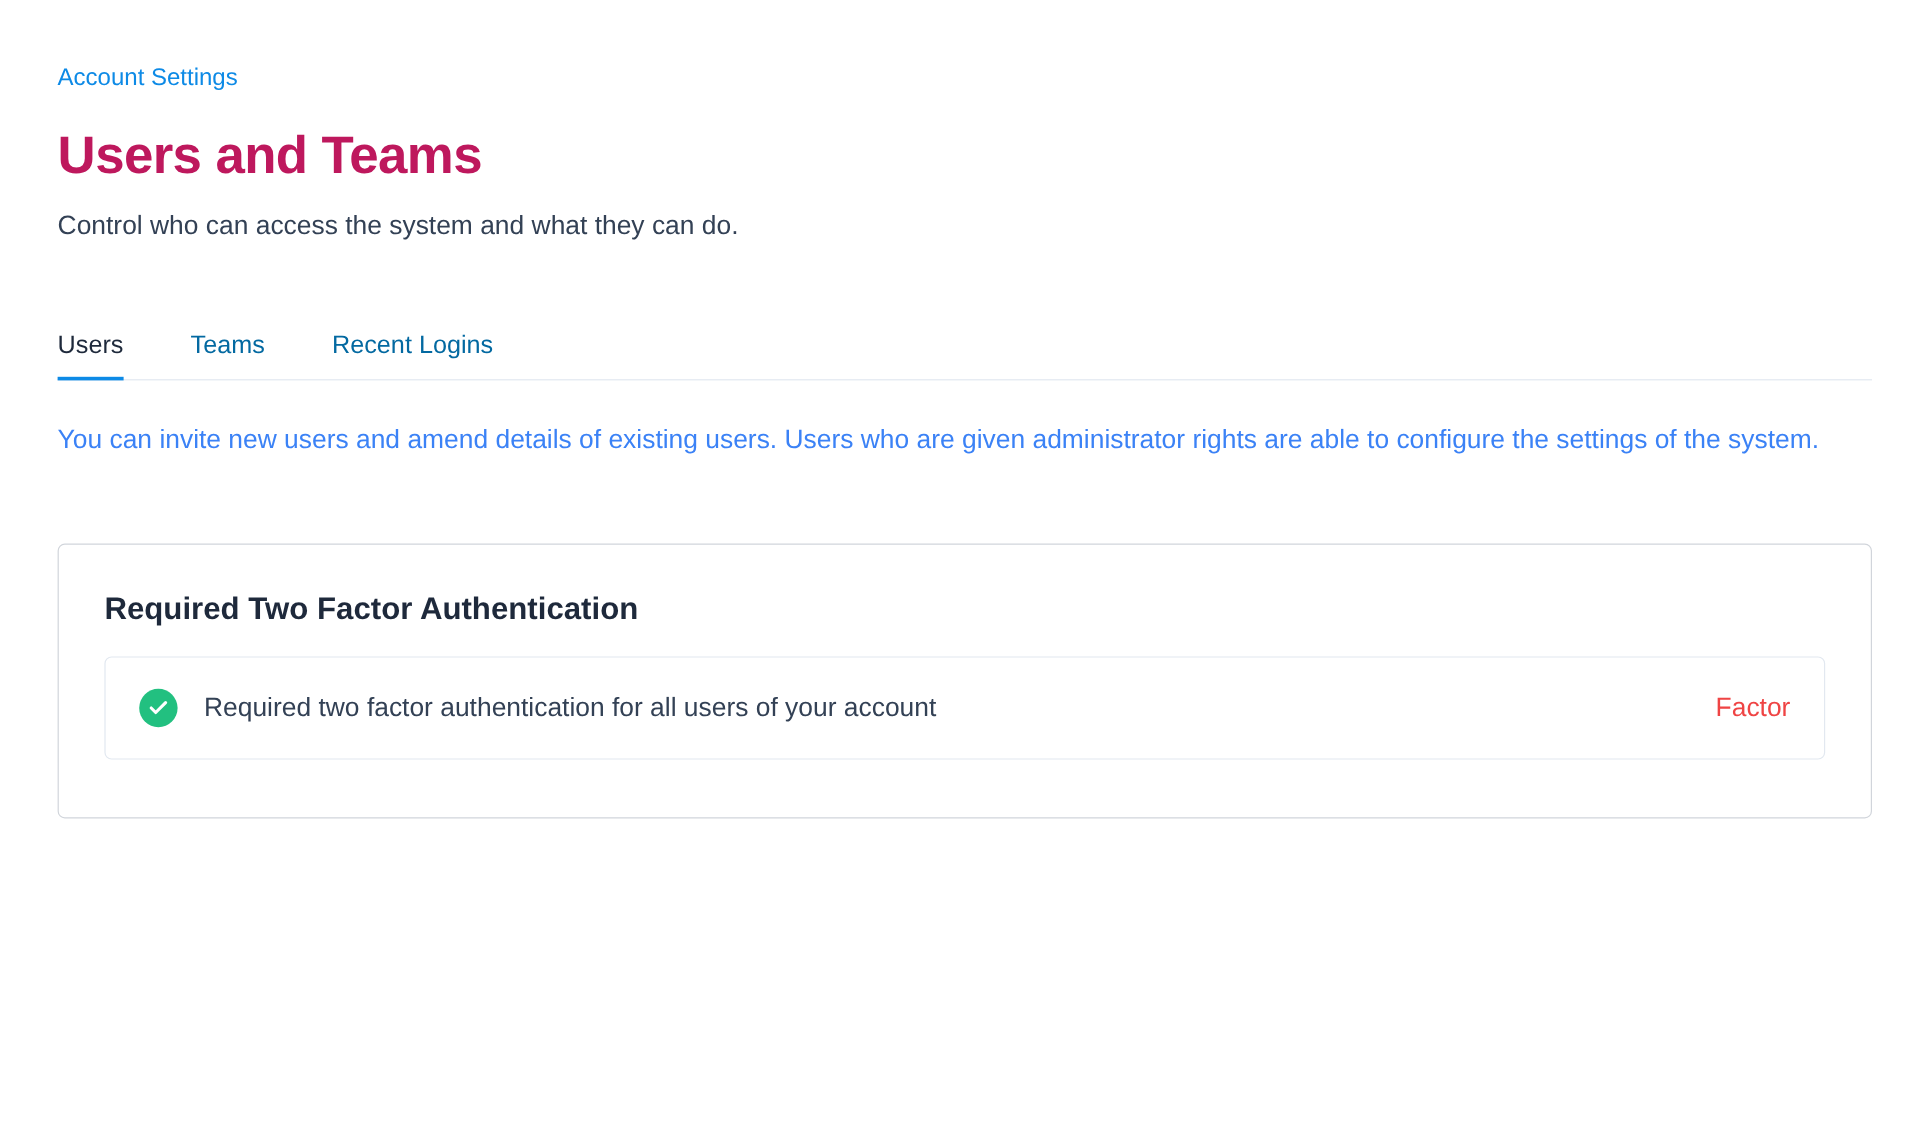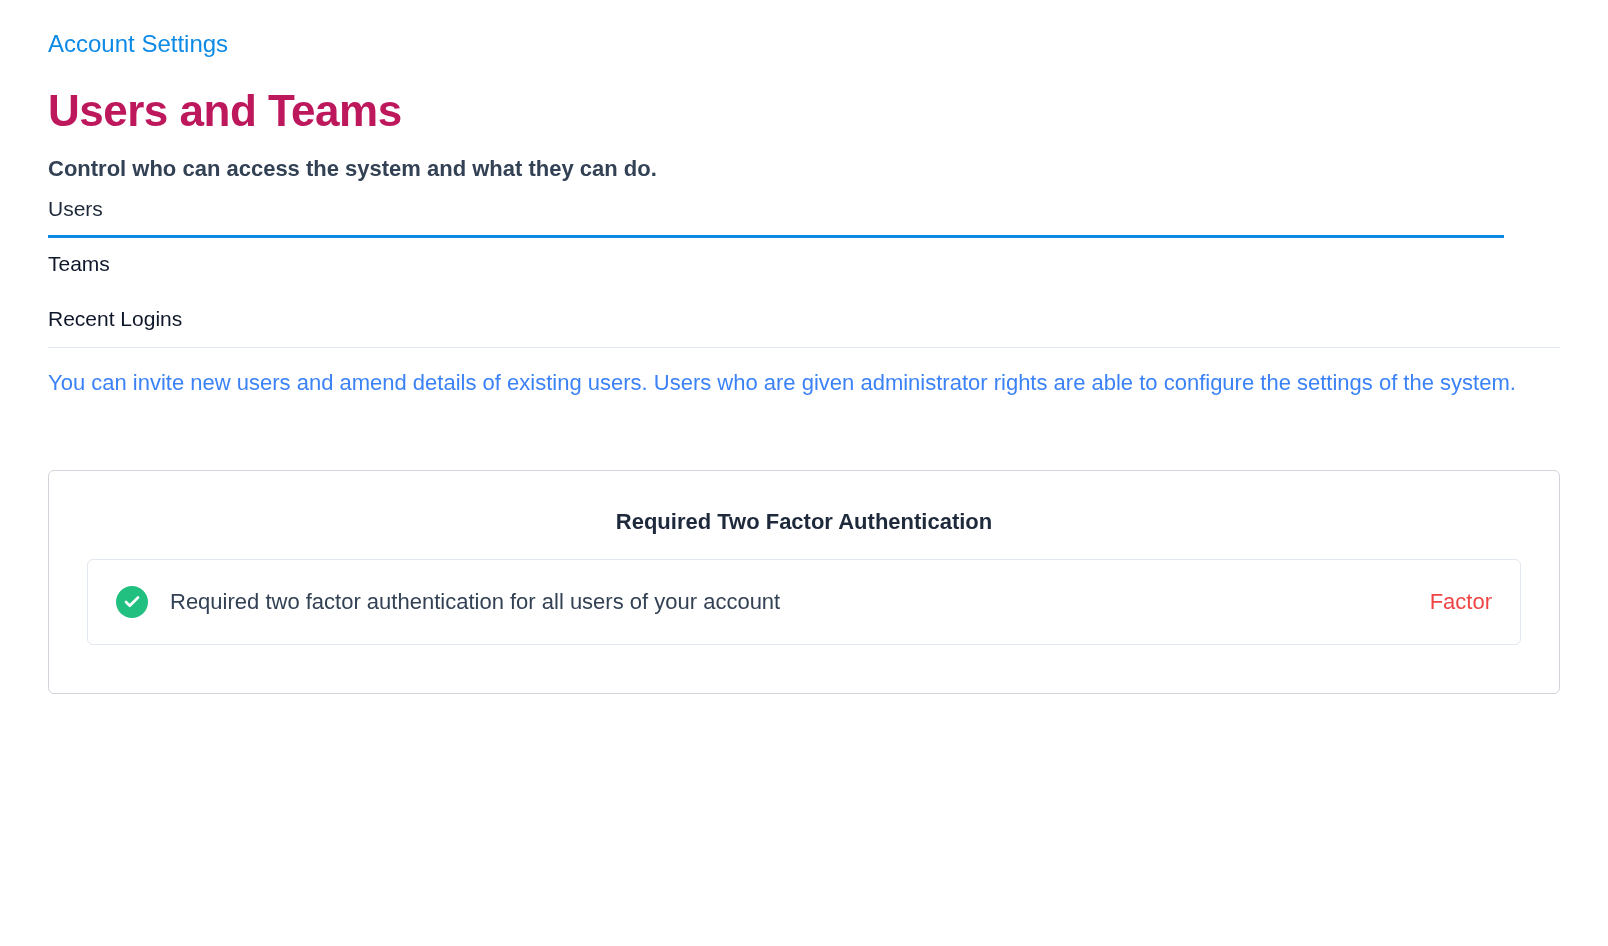--- a/index.html
+++ b/index.html
@@ -8,74 +8,73 @@
       box-sizing: border-box;
     }
     body {
       font-family: -apple-system, BlinkMacSystemFont, "Segoe UI", Helvetica, Arial, sans-serif;
       background: #ffffff;
       color: #1e293b;
       padding: 30px 48px;
     }
     .breadcrumb {
       color: #0d8ae6;
-      font-size: 24px;
+      font-size: 20px;
       text-decoration: none;
       display: inline-block;
       margin-bottom: 28px;
+      margin-top: 24px;
     }
     h1 {
       font-size: 44px;
       font-weight: 700;
       color: #be185d;
       margin-bottom: 20px;
       letter-spacing: -0.5px;
     }
     .subtitle {
       font-size: 22px;
       color: #334155;
-      font-weight: bold;
+      margin-bottom: 60px;
     }
     .tabs {
       display: flex;
       border-bottom: 1px solid #e2e8f0;
-      margin-bottom: 18px;
-      flex-direction: column;
+      margin-bottom: 32px;
     }
     .tab {
       padding: 14px 0;
       margin-right: 56px;
       font-size: 21px;
       cursor: pointer;
       border-bottom: 3px solid transparent;
-      color: #0f172a;
+      color: #0369a1;
       position: relative;
       top: 1px;
     }
     .tab.active {
       color: #1e293b;
       border-bottom-color: #0d8ae6;
     }
     .tab-description {
       font-size: 22px;
       color: #3b82f6;
       line-height: 1.55;
       margin-bottom: 70px;
     }
     .panel {
       border: 1px solid #d1d5db;
       border-radius: 6px;
       padding: 38px 38px 48px 38px;
     }
     .panel-title {
-      font-size: 22px;
+      font-size: 26px;
       font-weight: 700;
       color: #1e293b;
       margin-bottom: 24px;
-      text-align: center;
     }
     .panel-description {
       font-size: 22px;
       color: #334155;
       line-height: 1.55;
       margin-bottom: 40px;
     }
     .link {
       color: #0d8ae6;
       text-decoration: none;

